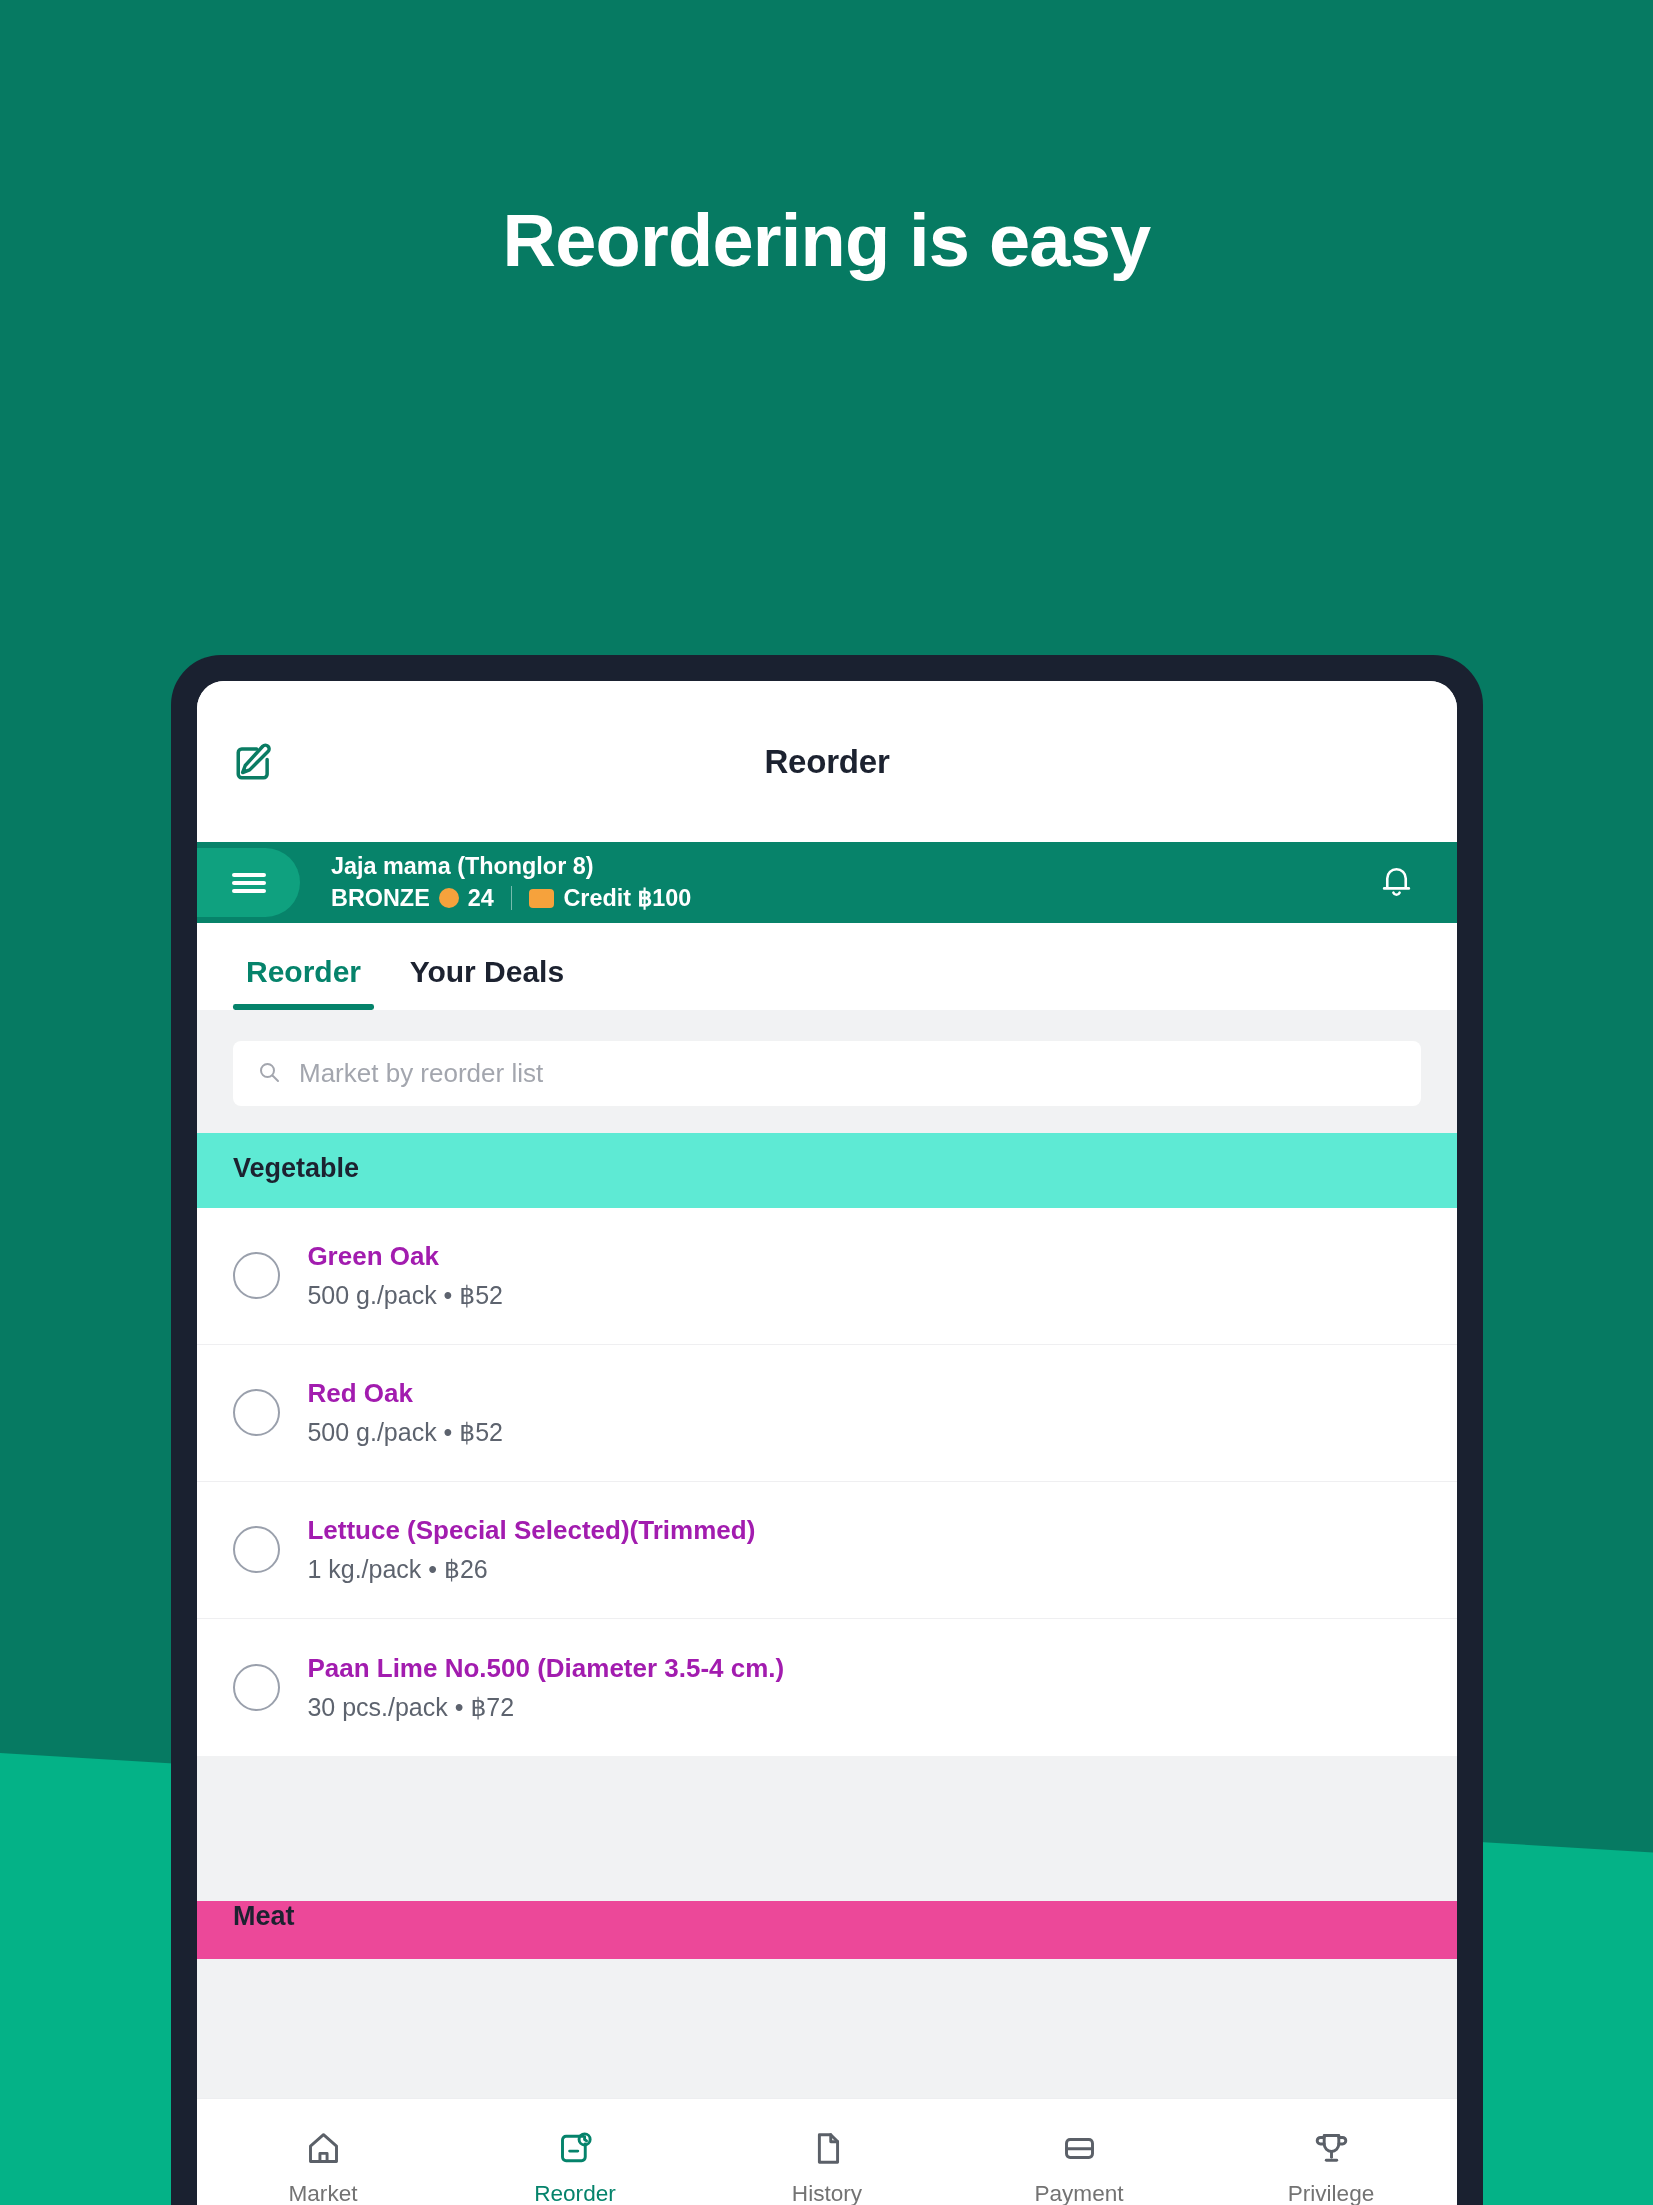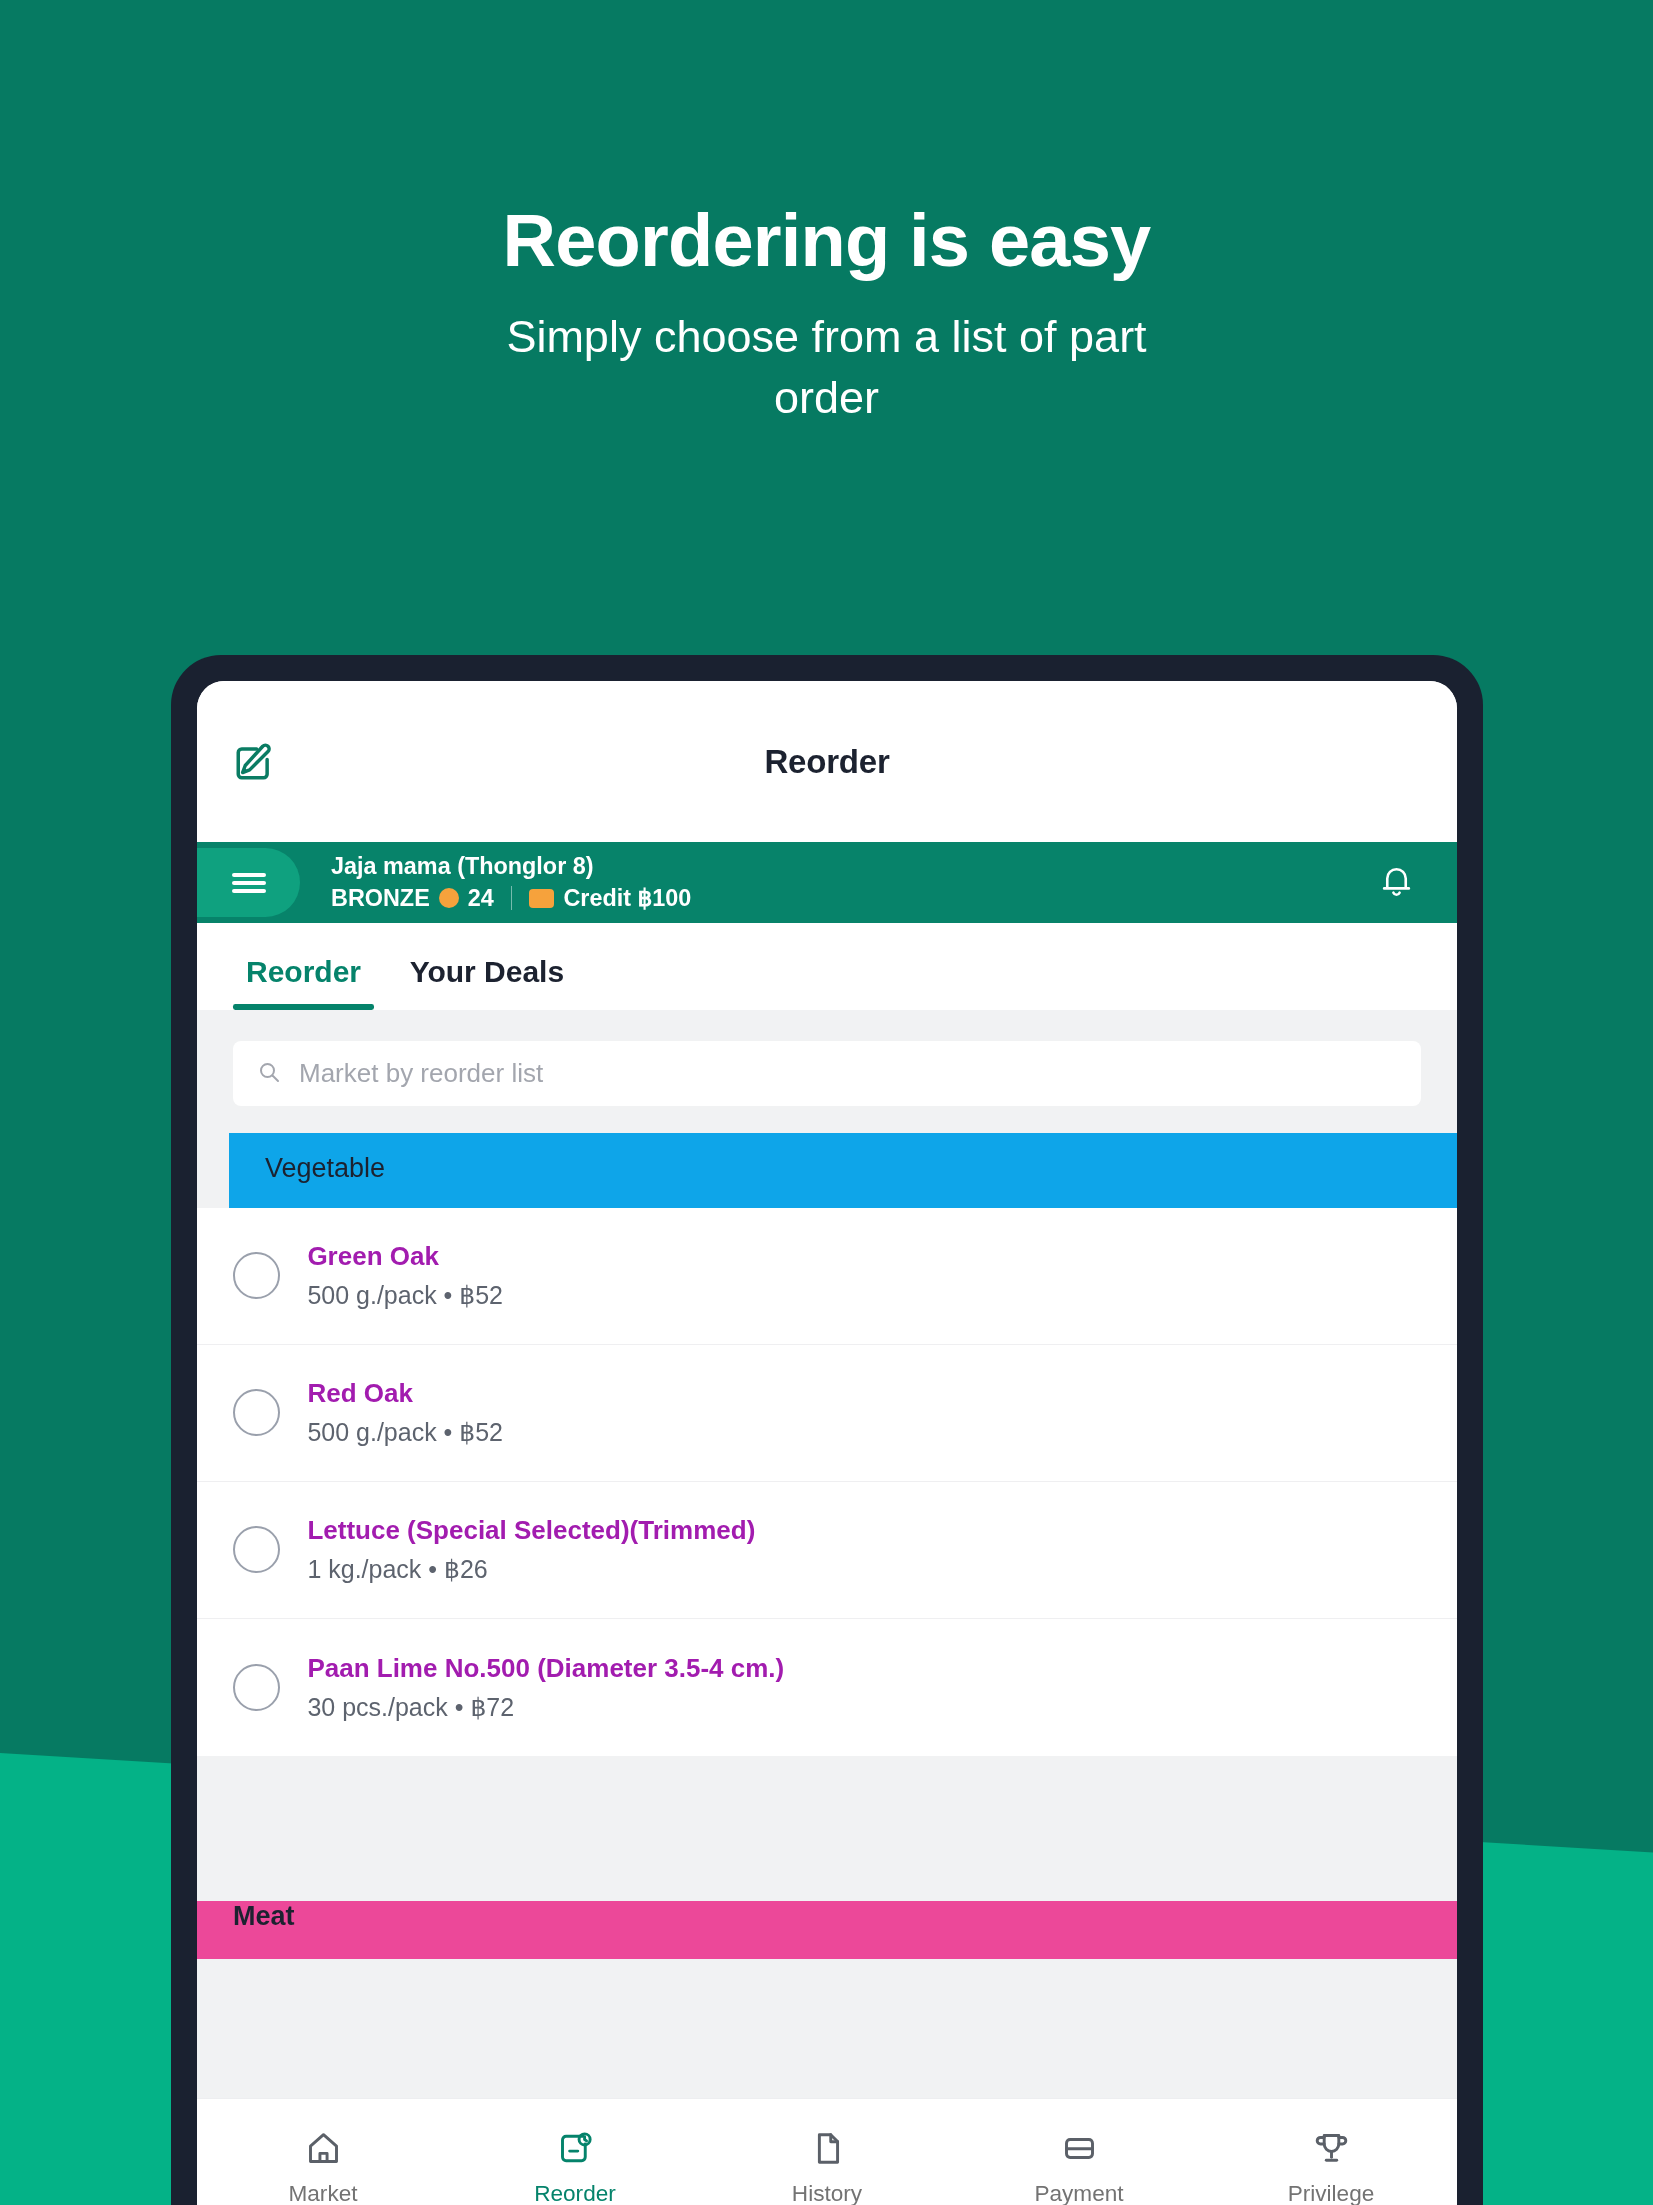--- a/index.html
+++ b/index.html
@@ -222,26 +222,25 @@
     align-items: center;
     padding: 0 24px;
     gap: 18px;
   }
   .search-text {
     font-size: 26px;
     color: #A3A6AE;
   }
 
   .section-head {
-    background: #0ea5e9;
+    background: #5eead4;
     padding: 19.4px 36px 24px 36px;
     font-size: 27px;
-    font-weight: 400;
+    font-weight: 700;
     color: #1C2230;
-    margin-left: 32px;
   }
 
   .list { background: #FFFFFF; }
   .list-item {
     display: flex;
     align-items: center;
     gap: 27.4px;
     padding: 29px 36px;
     border-bottom: 1.6px solid #EFEFF1;
     min-height: 137px;
@@ -304,21 +303,20 @@
 </style>
 </head>
 <body>
 
 <div class="bg-root">
   <div class="bg-lower-wedge"></div>
 </div>
 
 <div class="promo">
   <div class="promo-title">Reordering is easy</div>
-  <div class="promo-sub">Simply choose from a list of part order</div>
 </div>
 
 <div class="phone">
   <div class="screen">
 
     <div class="appbar">
       <span>
         <svg class="edit-icon" viewBox="0 0 24 24" fill="none" stroke="#0A7C63" stroke-width="2" stroke-linecap="round" stroke-linejoin="round">
           <path d="M17 3a2.1 2.1 0 0 1 3 3L9.5 16.5 5.5 18l1.5-4L17 3z"></path>
           <path d="M13.5 4.5H5a2 2 0 0 0-2 2V19a2 2 0 0 0 2 2h12.5a2 2 0 0 0 2-2v-8.5"></path>

